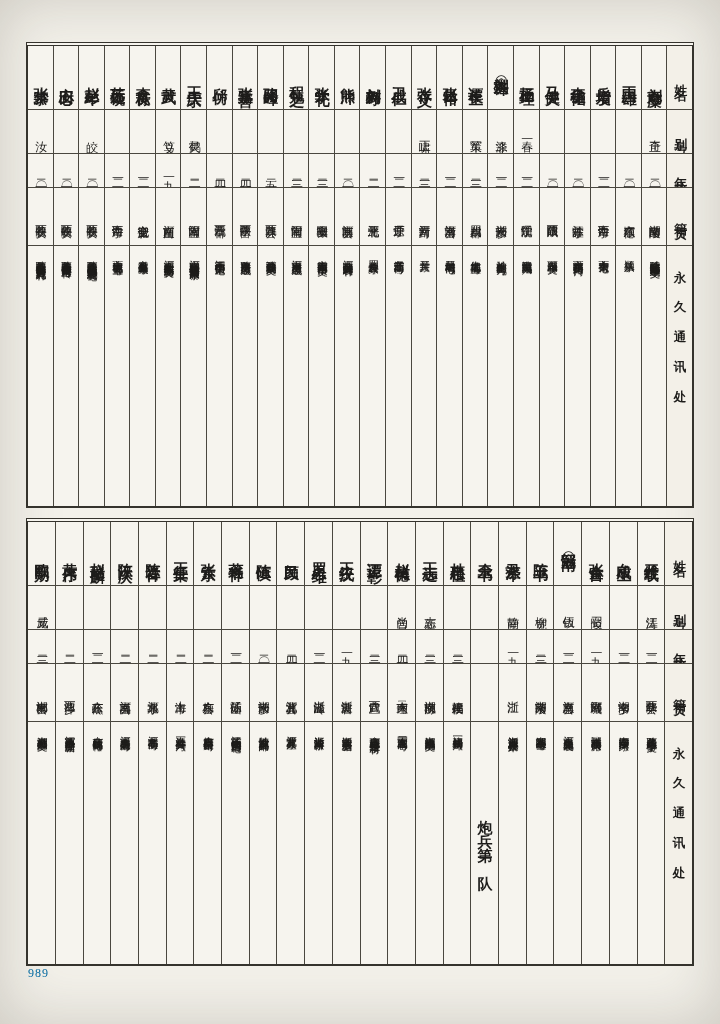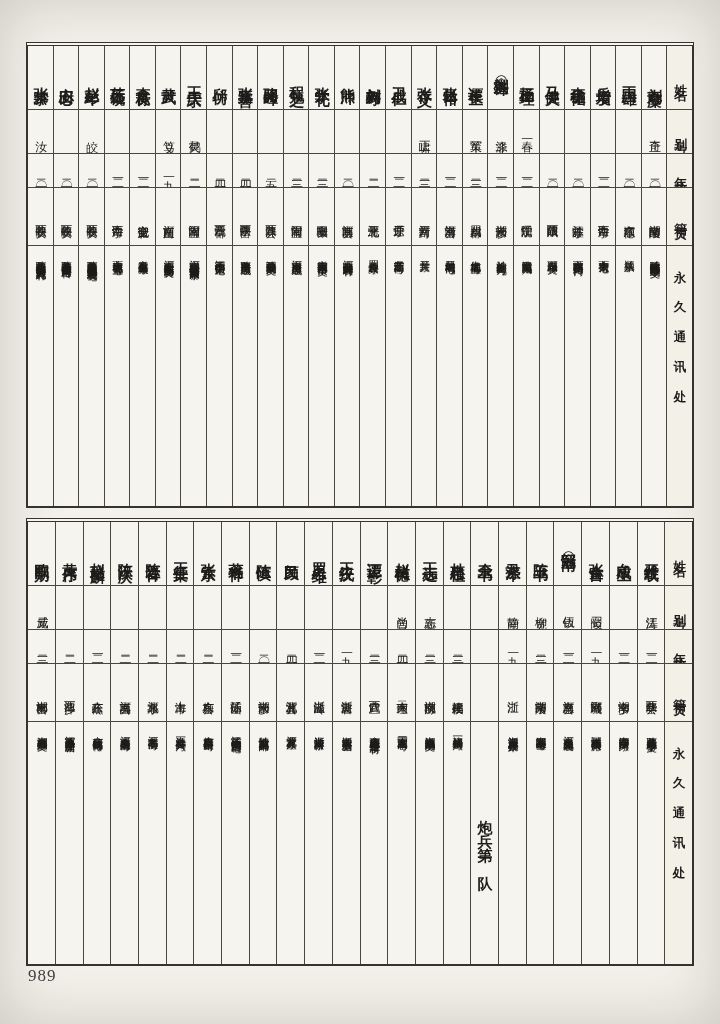--- a/index.html
+++ b/index.html
@@ -76,23 +76,23 @@
   .header-col .cell.addr {
     font-size: 12.5px;
     letter-spacing: 30px;
     padding-top: 14px;
     justify-content: flex-start;
   }
 
   .page-number {
     position: absolute;
     left: 28px; top: 966px;
-    font-size: 17px;
+    font-size: 12px;
     letter-spacing: 1px;
-    color: #404040;
+    color: #0369a1;
   }
 </style>
 </head>
 <body>
 
 <div class="page">
   <div class="roster-table" id="table-top">
       <div class="col header-col">
         <div class="cell name">姓名</div>
         <div class="cell alias">别号</div>

